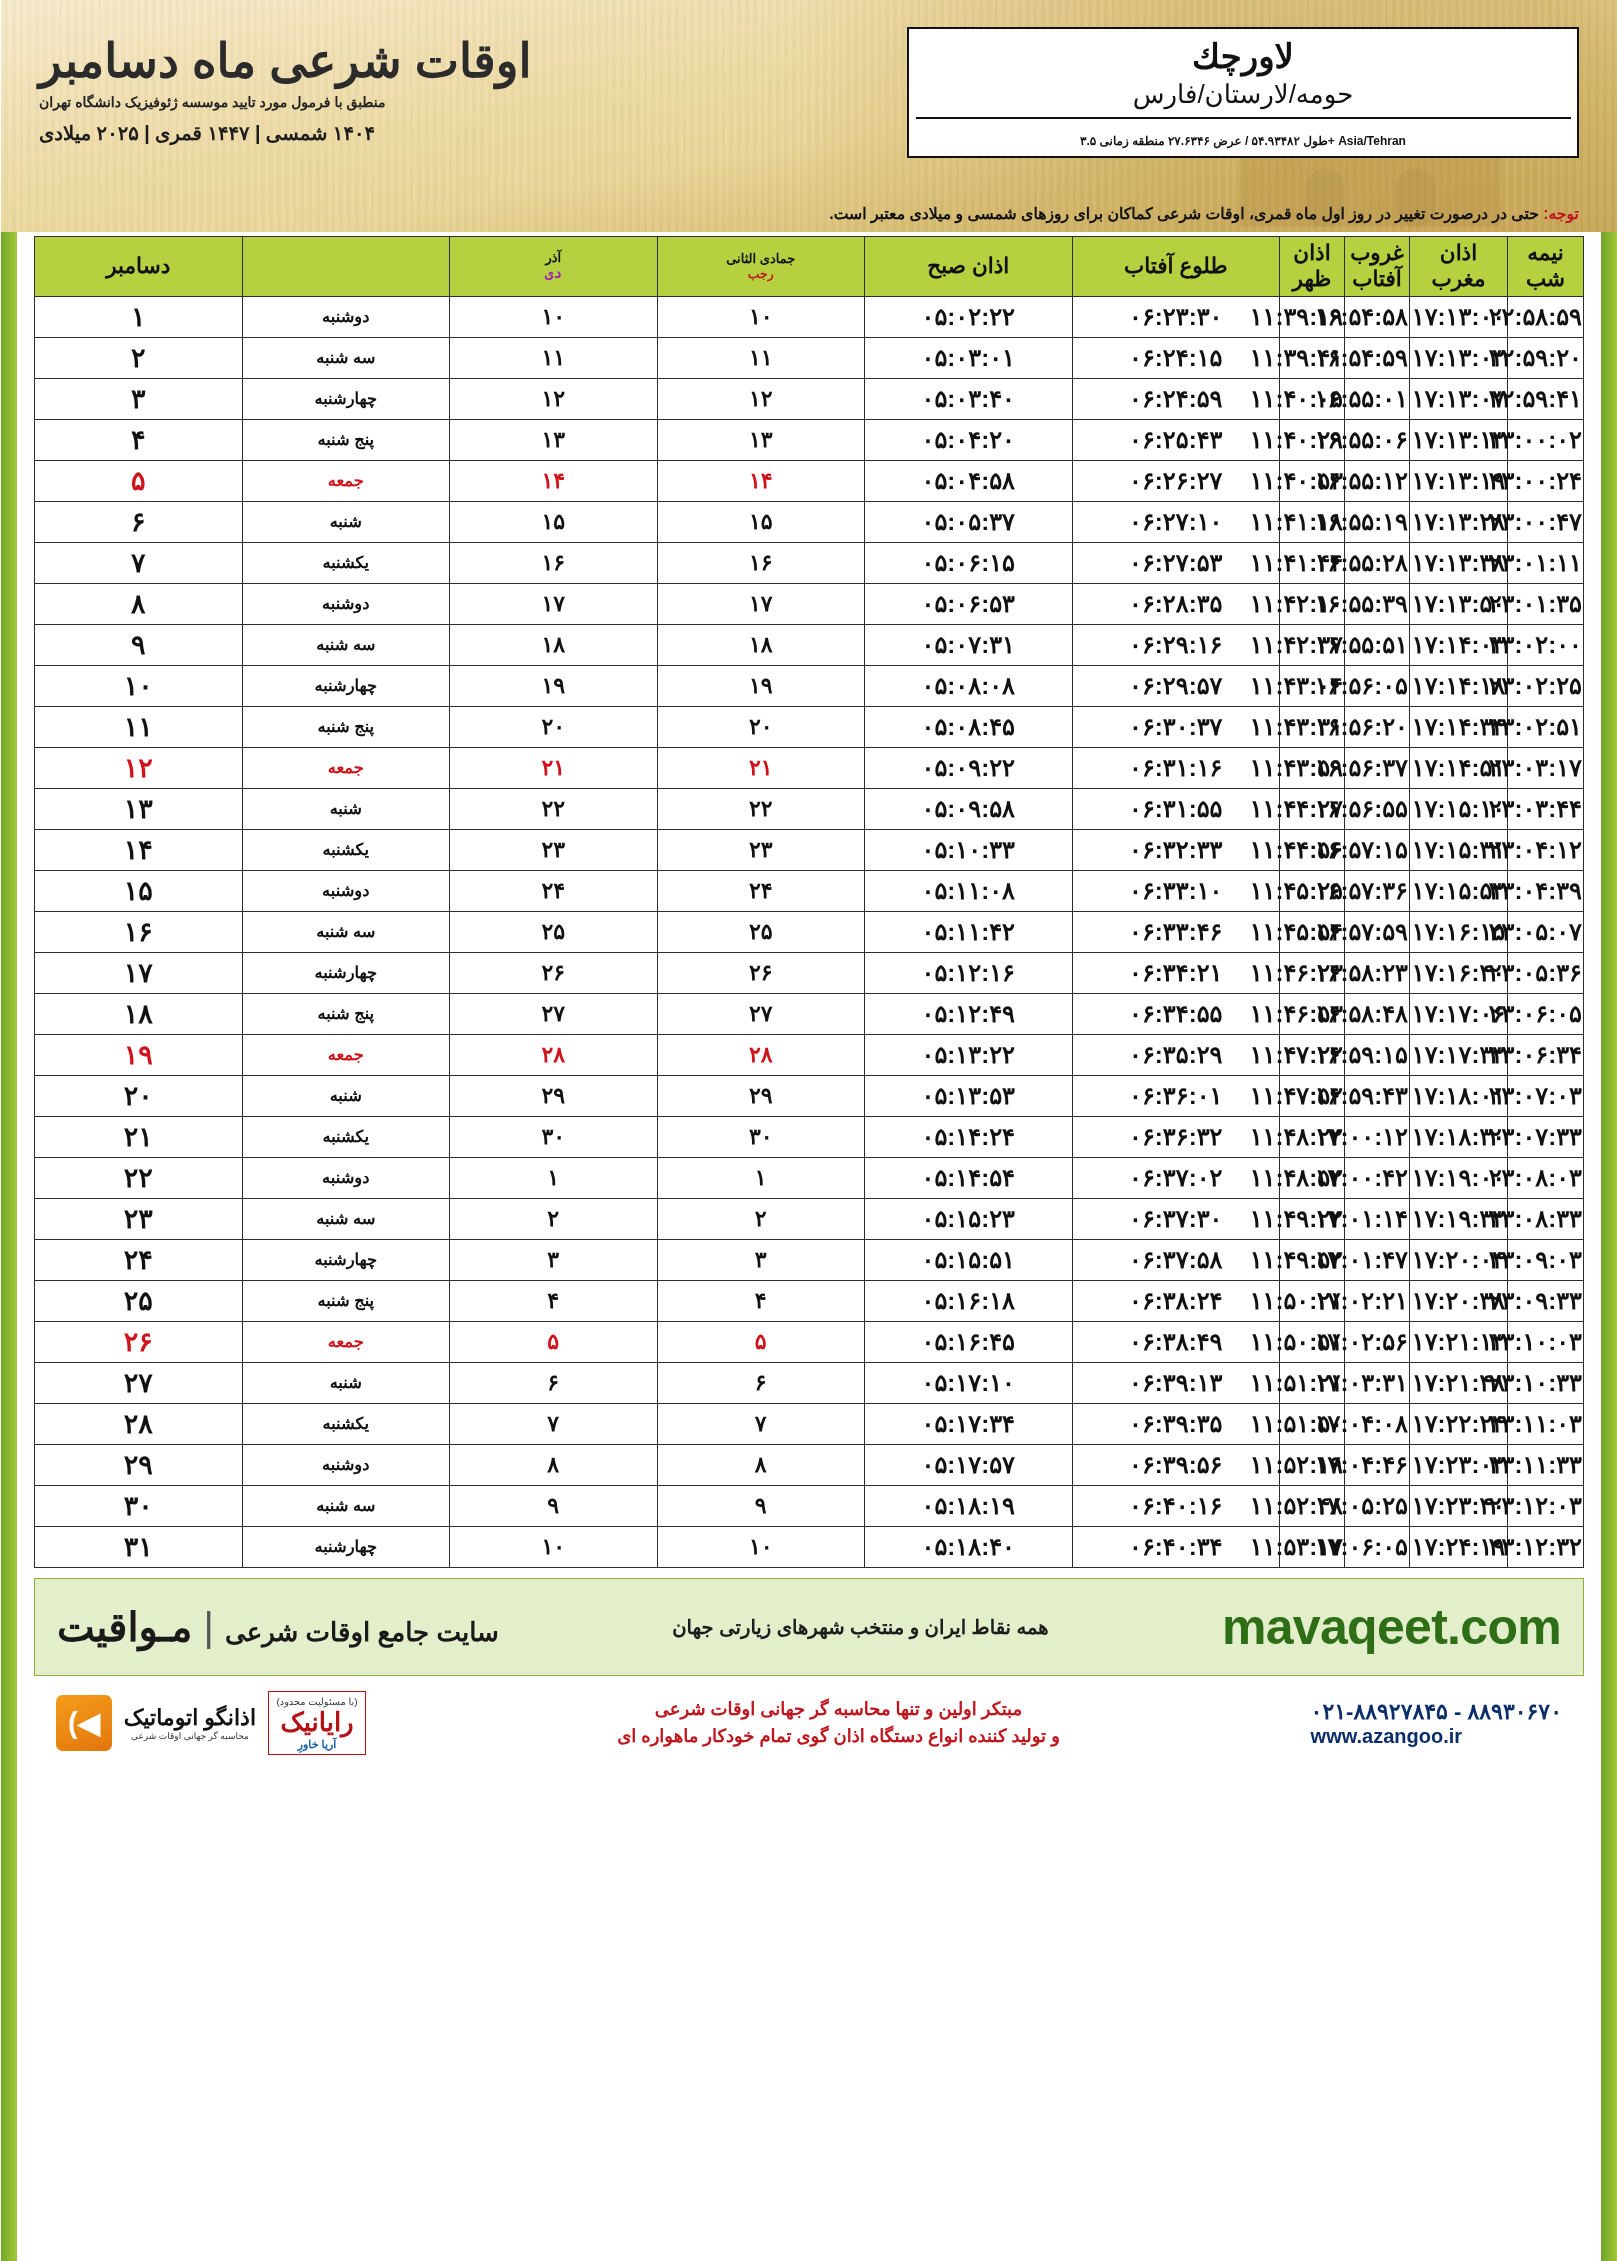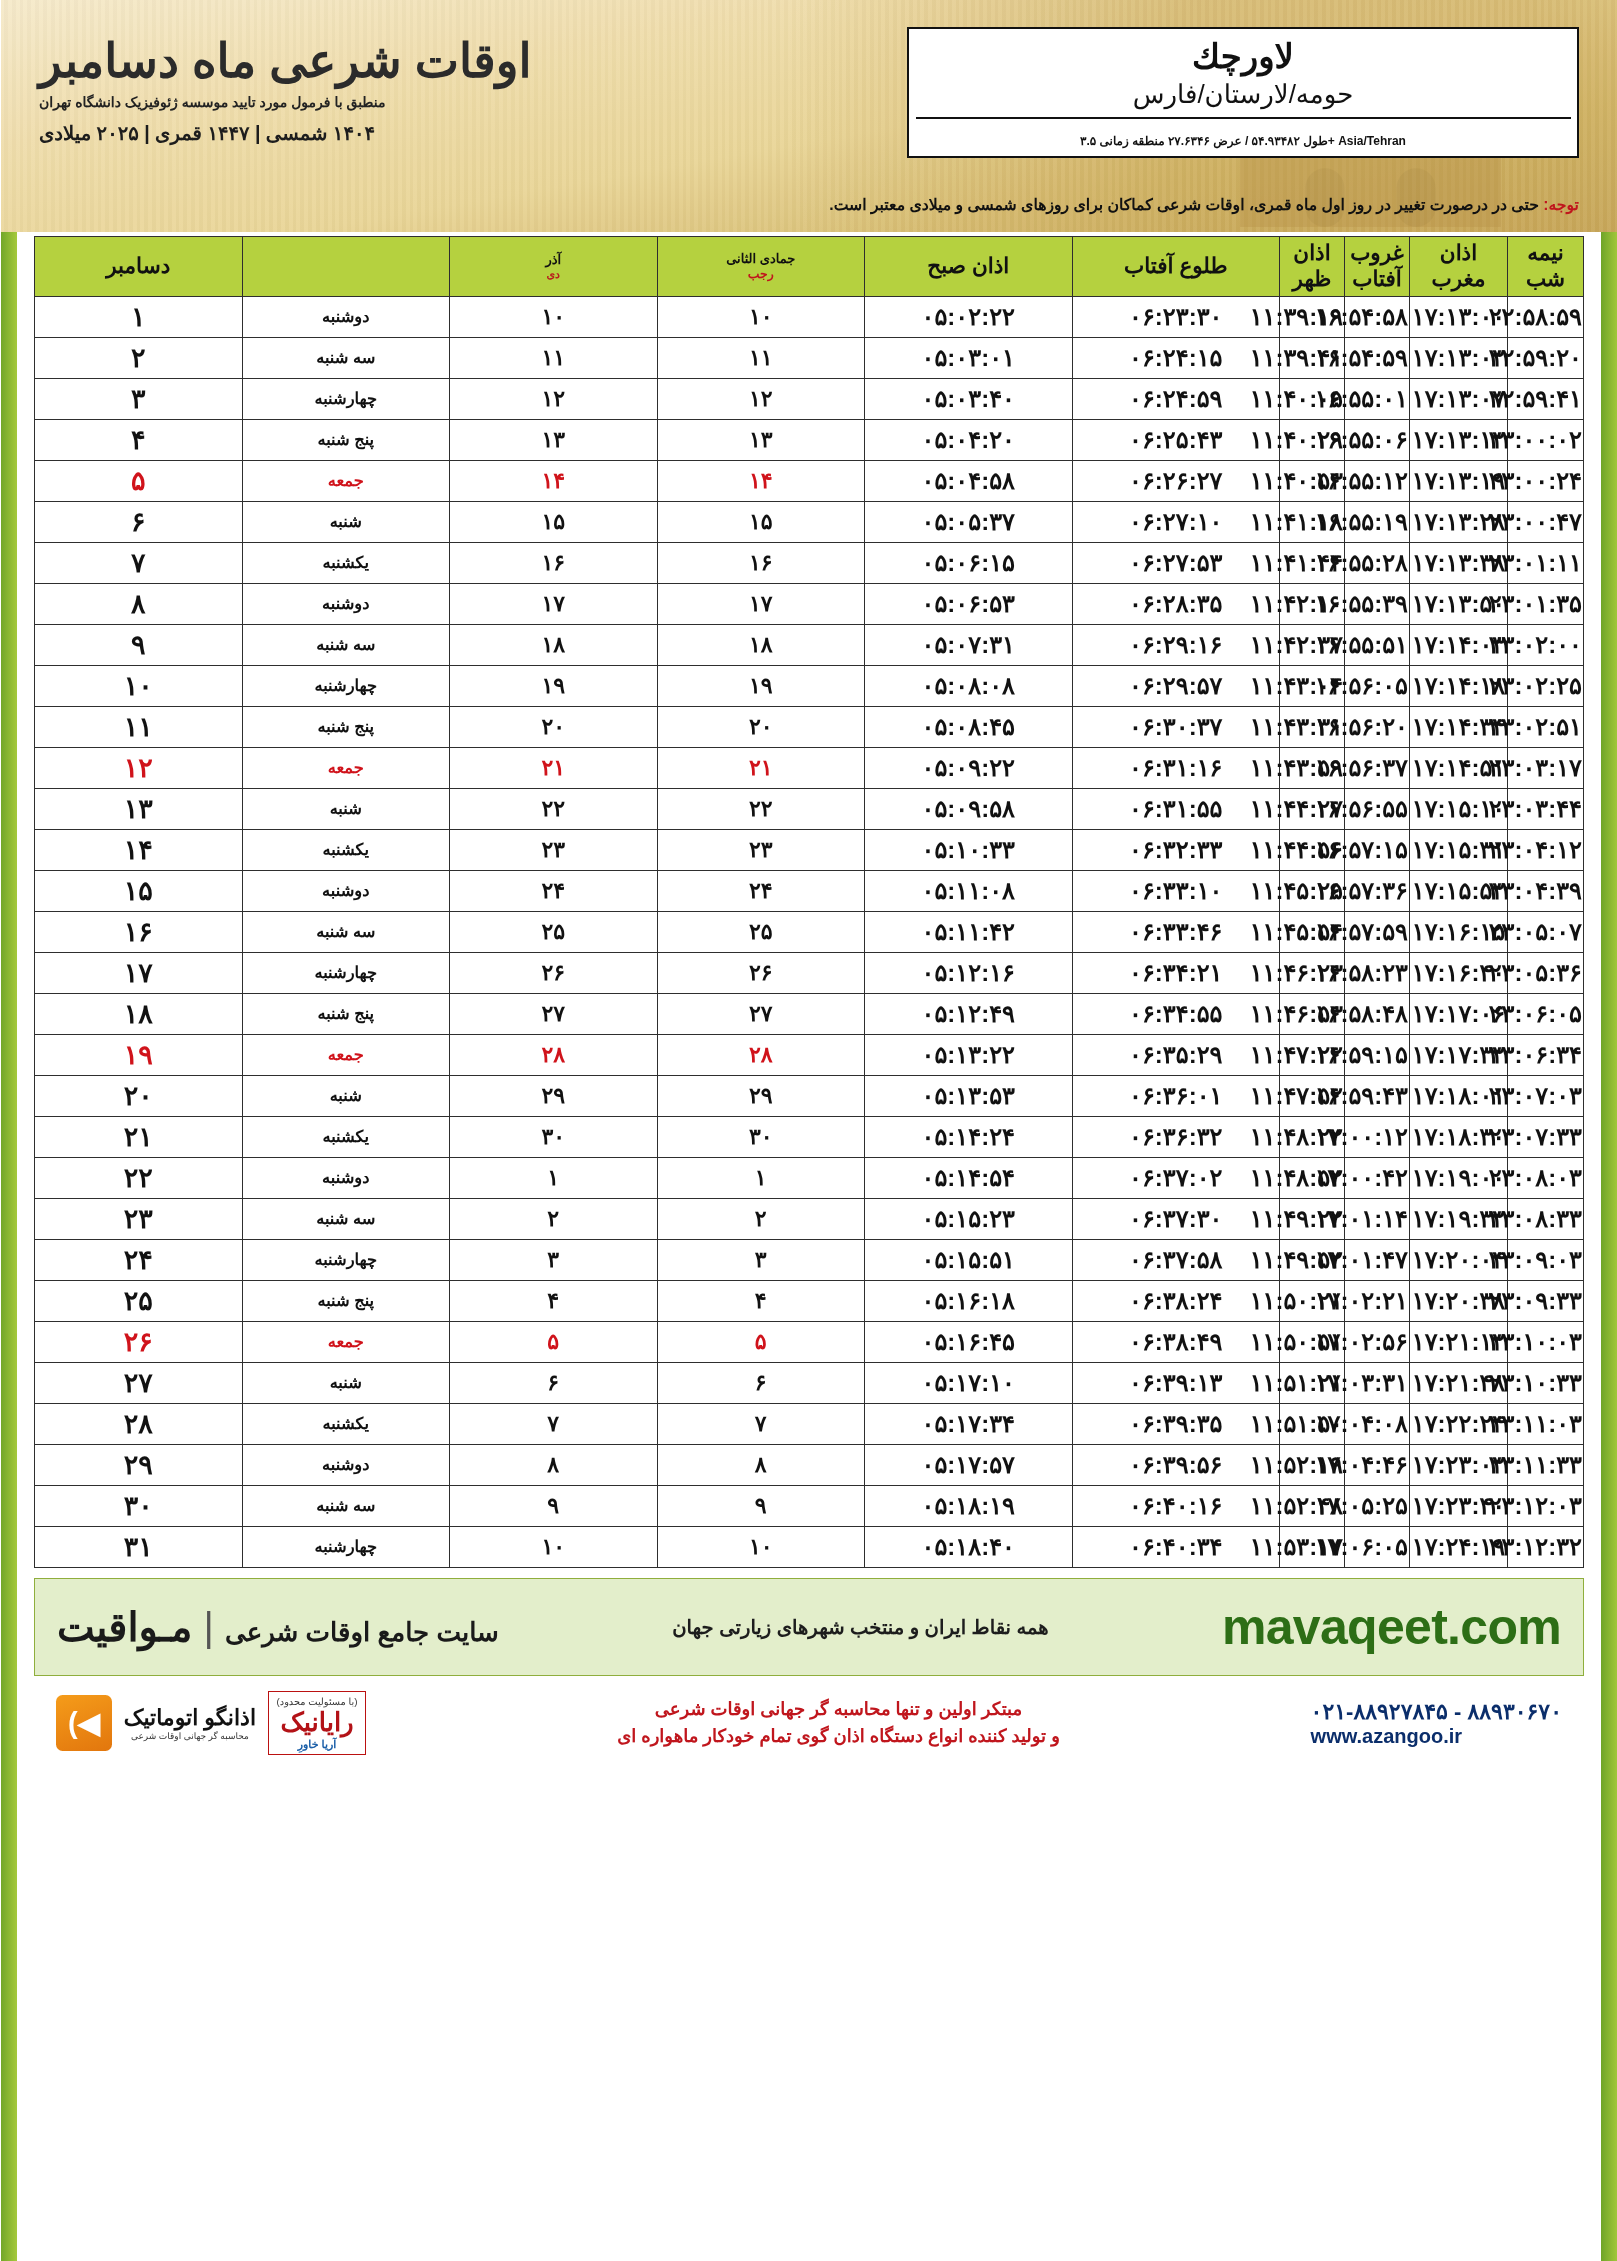--- a/index.html
+++ b/index.html
@@ -72,21 +72,21 @@
   }
   .city-name { font-size: 34px; font-weight: bold; color:#111; line-height:1.1; }
   .city-region { font-size: 26px; color:#111; margin-top: 3.9px; }
   .city-coords {
     margin-top: 6.5px; border-top: 2px solid #111; padding-top: 15px;
     font-size: 12px; font-weight: bold; color:#111;
     direction: ltr;
   }
 
   .note-line {
-    position: absolute; top: 195px; right: 39px;
+    position: absolute; top: 204px; right: 39px;
     font-size: 15.7px; color:#111; font-weight:bold;
     text-align: right;
   }
   .note-line .red { color:#c0161d; }
 
   
   .table-wrap { padding: 3.9px 34px 0 34px; }
   table { border-collapse: collapse; width: 100%; table-layout: fixed; }
   th, td {
     border: 1.3px solid #2e2e2e;
@@ -97,21 +97,21 @@
     background: #b5d13f;
     color: #111;
     font-size: 21.5px;
     font-weight: bold;
     height: 60px;
     padding: 2.6px 1.3px;
   }
   thead th.small { font-size: 13.7px; line-height: 1.15; }
   thead th .hdr-top { font-size: 13px; display:block; color:#111; }
   thead th .hdr-sub { font-size: 12.4px; display:block; color:#c0161d; }
-  thead th .hdr-sub2 { font-size: 11px; display:block; color:#b91c1c; }
+  thead th .hdr-sub2 { font-size: 14px; display:block; color:#a21caf;font-family:Liberation Mono, monospace; }
 
   tbody td { height: 41px; font-size: 24px; font-weight: bold; color:#111; }
   tbody tr:nth-child(odd) td { background:#ffffff; }
   tbody tr:nth-child(even) td { background:#ffffff; }
   tbody td.time { background:#eaf3d8; }
   tbody td.dow { font-size: 16.3px; font-weight: bold; background:#eaf3d8;margin-top:48px; }
   tbody td.hijri, tbody td.hijri2 { font-size: 22px; background:#ffffff; }
   tbody td.day { font-size: 27px; background:#eaf3d8; }
   tbody tr.friday td { color:#d0131b; }
   tbody tr.friday td.time { color:#111; }

